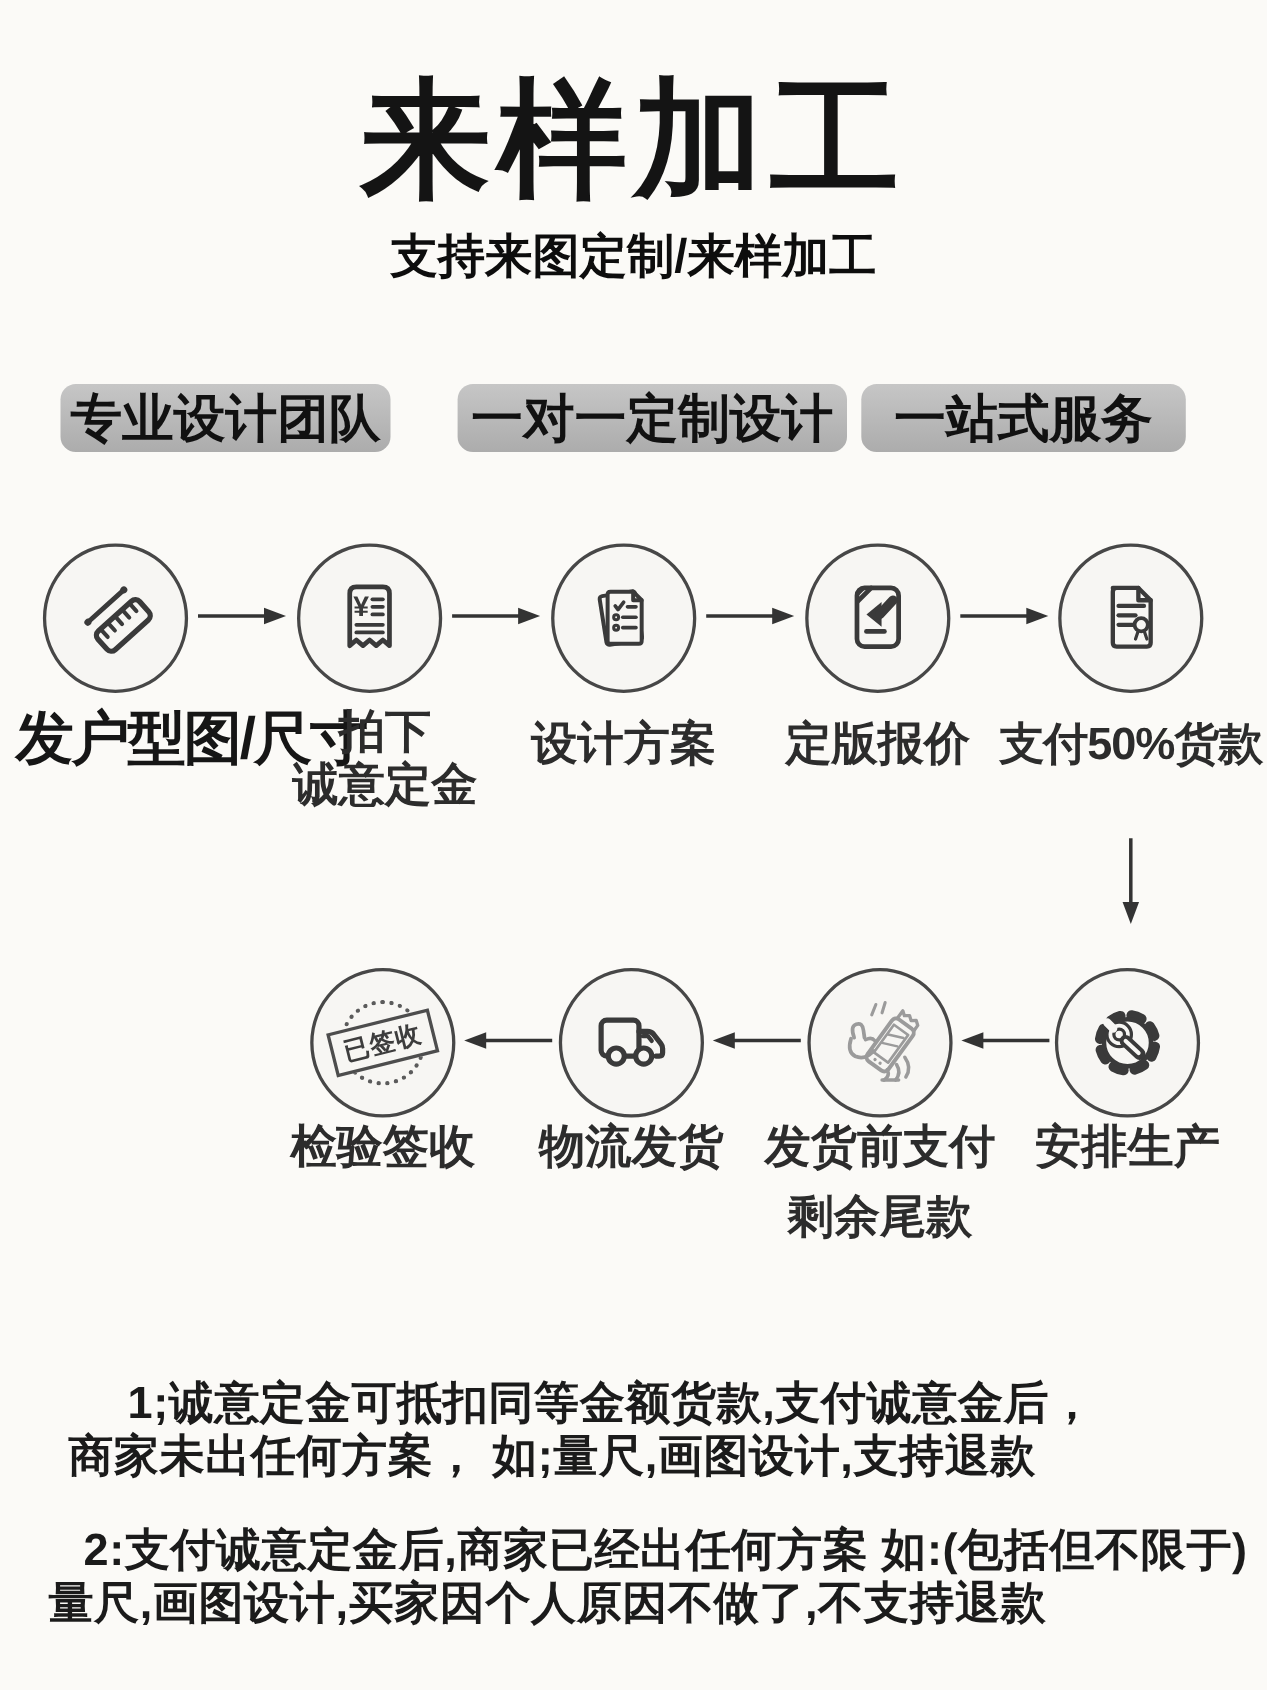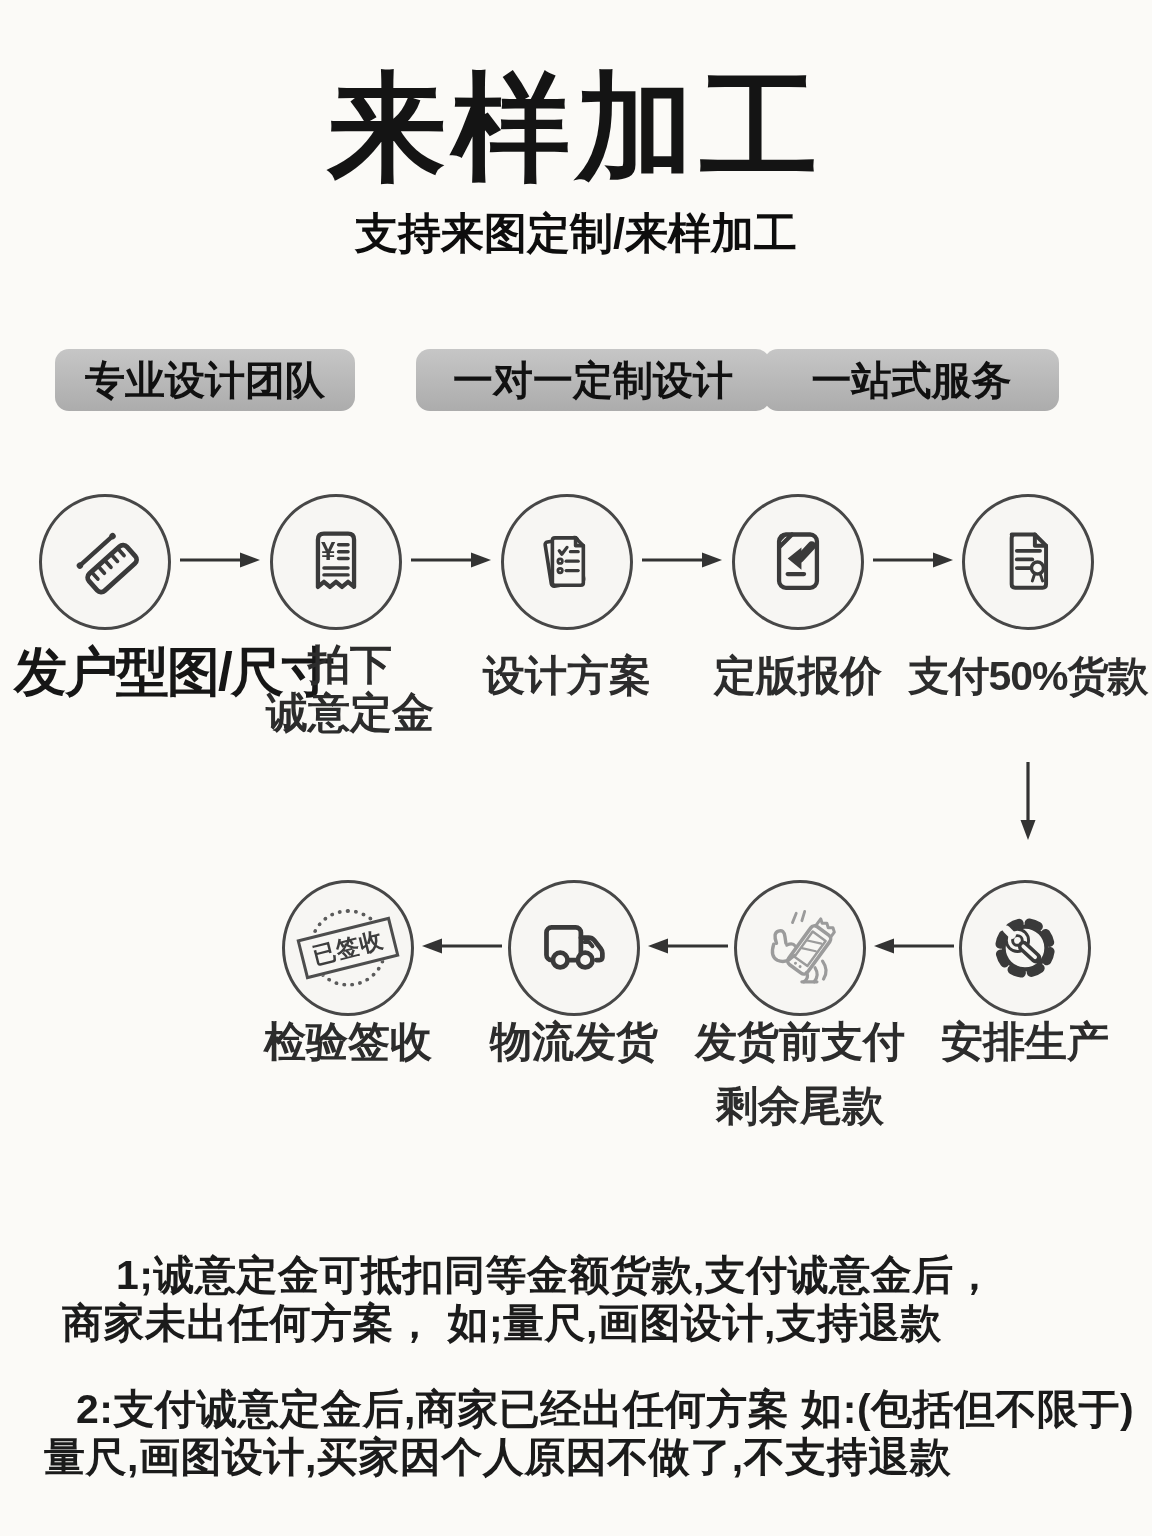--- a/index.html
+++ b/index.html
@@ -20,21 +20,21 @@
   .subtitle{
     left:0;top:206px;width:1152px;text-align:center;
     font-size:43px;font-weight:800;color:#0d0d0d;line-height:54px;
   }
   
   .badge{
     top:349px;height:62px;
     background:linear-gradient(180deg,#c6c6c6,#acacac);
     border-radius:14px;
     display:flex;align-items:center;justify-content:center;
-    font-size:40px;font-weight:800;color:#111;
+    font-size:47px;font-weight:800;color:#111;
   }
   
   .circle{
     width:132px;height:136px;border:3px solid #474747;border-radius:50%;
     background:#f7f6f3;box-sizing:border-box;
     display:flex;align-items:center;justify-content:center;
   }
   .step-label{
     font-size:42px;font-weight:700;color:#2c2c2c;text-align:center;white-space:nowrap;line-height:48px;
   }
@@ -60,21 +60,21 @@
   svg{display:block;}
 </style>
 </head>
 <body>
 
 <div class="abs title">来样加工</div>
 <div class="abs subtitle">支持来图定制/来样加工</div>
 
 <div class="abs badge" style="left:55px;width:300px;">专业设计团队</div>
 <div class="abs badge" style="left:416px;width:354px;">一对一定制设计</div>
-<div class="abs badge" style="left:764px;width:295px;border-radius:14px;">一站式服务</div>
+<div class="abs badge" style="left:783px;width:295px;border-radius:14px;">一站式服务</div>
 
 <div class="abs circle" style="left:39px;top:494px;">
   <span>
     <svg width="88" height="88" viewBox="0 0 100 100" fill="none" stroke="#3a3a3a" stroke-linecap="round" stroke-linejoin="round">
       <g transform="rotate(-42 50 50)">
         <line x1="26" y1="34" x2="76" y2="34" stroke-width="5"></line>
         <circle cx="26" cy="34" r="3.6" fill="#3a3a3a" stroke="none"></circle>
         <circle cx="76" cy="34" r="3.6" fill="#3a3a3a" stroke="none"></circle>
         <rect x="22" y="48" width="58" height="26" rx="6" stroke-width="5.5" fill="#f7f6f3"></rect>
         <line x1="31" y1="48" x2="31" y2="59" stroke-width="4.2"></line>

